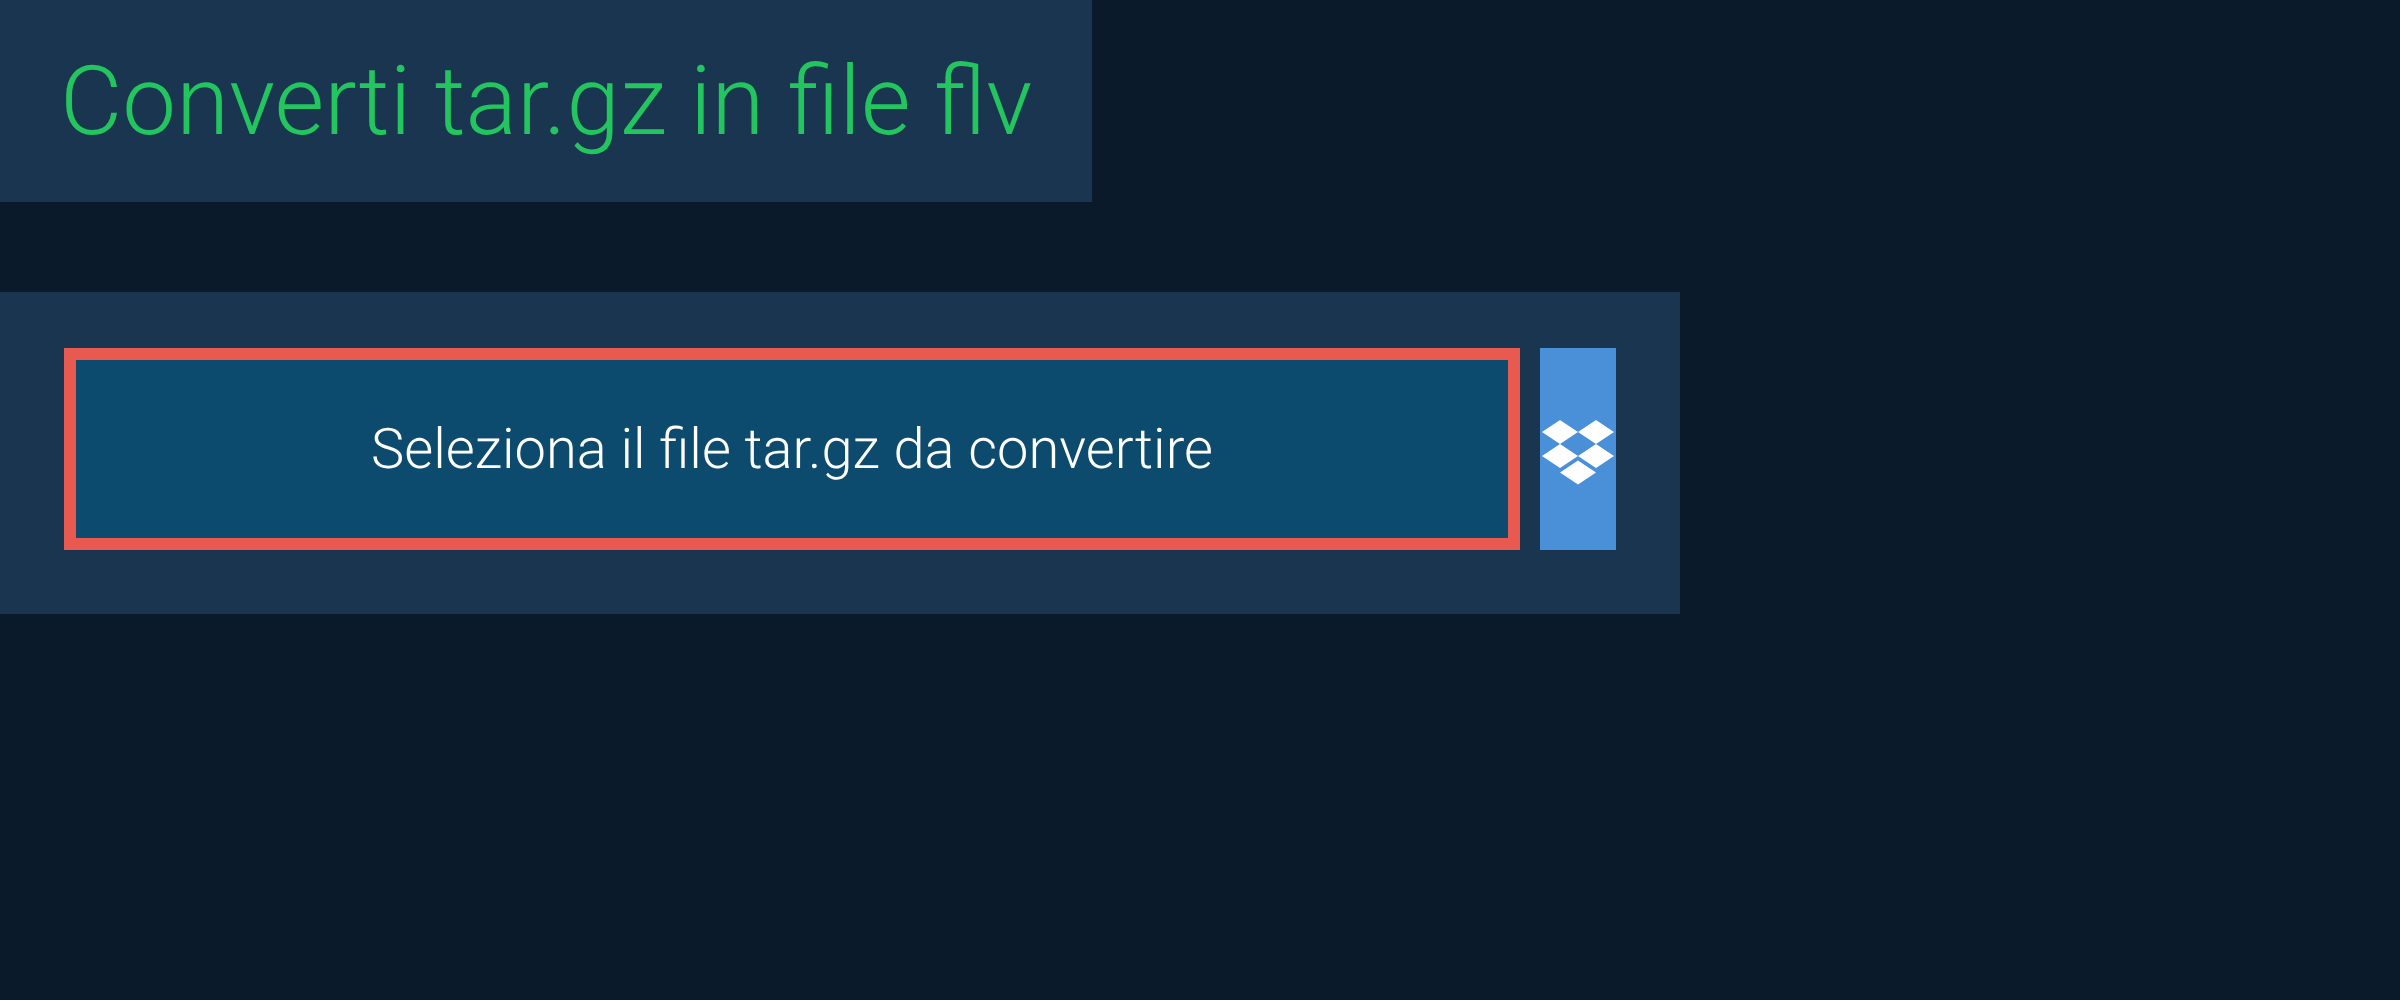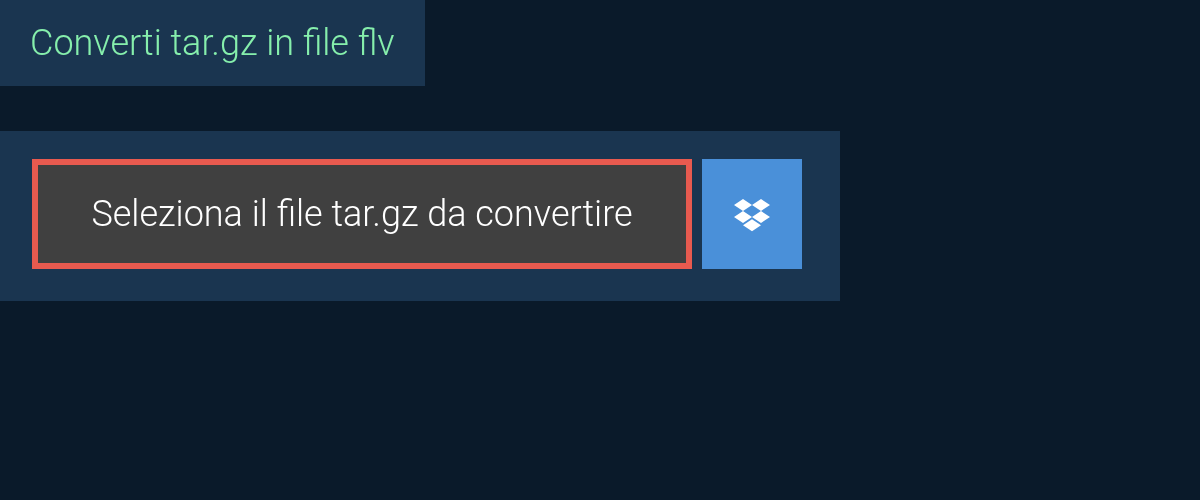--- a/index.html
+++ b/index.html
@@ -15,43 +15,43 @@
     width: 840px;
     margin-top: 45px;
   }
   .tab {
     background: #1a3550;
     display: inline-block;
     padding: 22px 30px;
     margin-bottom: 0;
   }
   .tab-title {
-    color: #86efac;
-    font-size: 36px;
+    color: #22c55e;
+    font-size: 48px;
     font-weight: 300;
   }
   .content {
     padding: 28px 32px 32px 32px;
   }
   .button-row {
     display: flex;
     gap: 10px;
     align-items: stretch;
   }
   .select-button {
-    background: #404040;
+    background: #0c4a6e;
     border: 6px solid #e85a4f;
     color: #ffffff;
-    font-size: 36px;
+    font-size: 28px;
     font-weight: 300;
     padding: 28px 40px;
     cursor: pointer;
     text-align: center;
     flex: 0 0 auto;
-    width: 660px;
+    width: 728px;
   }
   .dropbox-button {
     background: #4a90d9;
     width: 100px;
     display: flex;
     align-items: center;
     justify-content: center;
     cursor: pointer;
   }
   .dropbox-icon {

